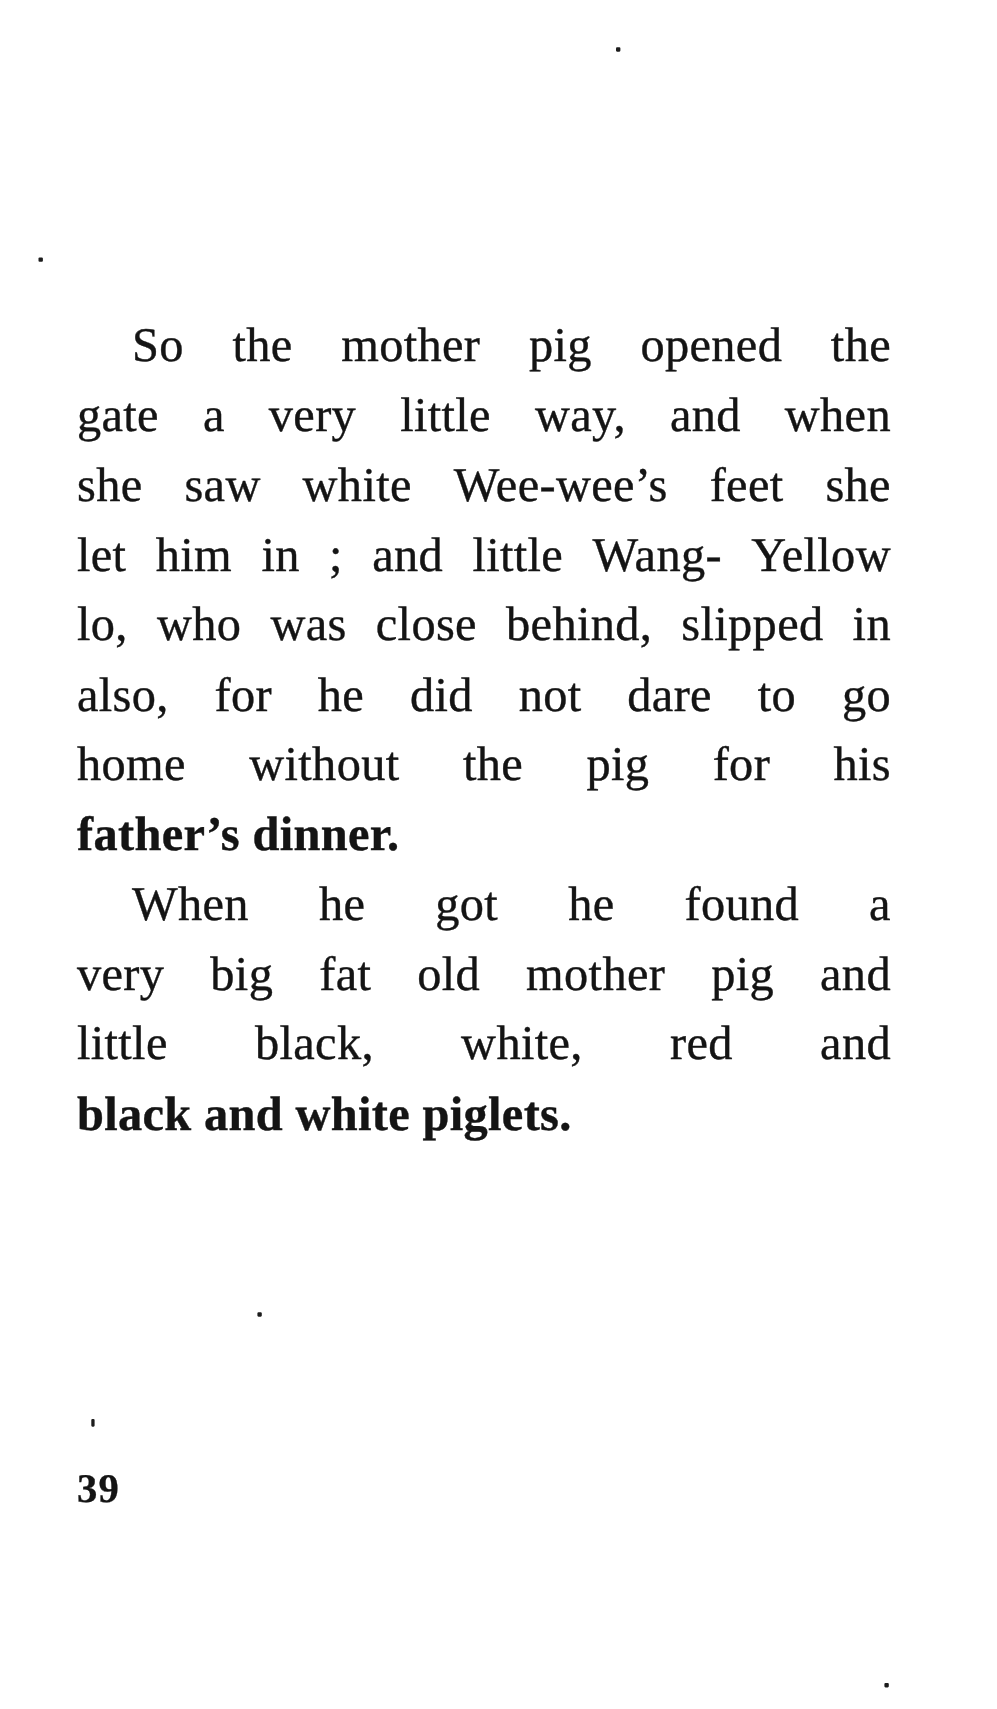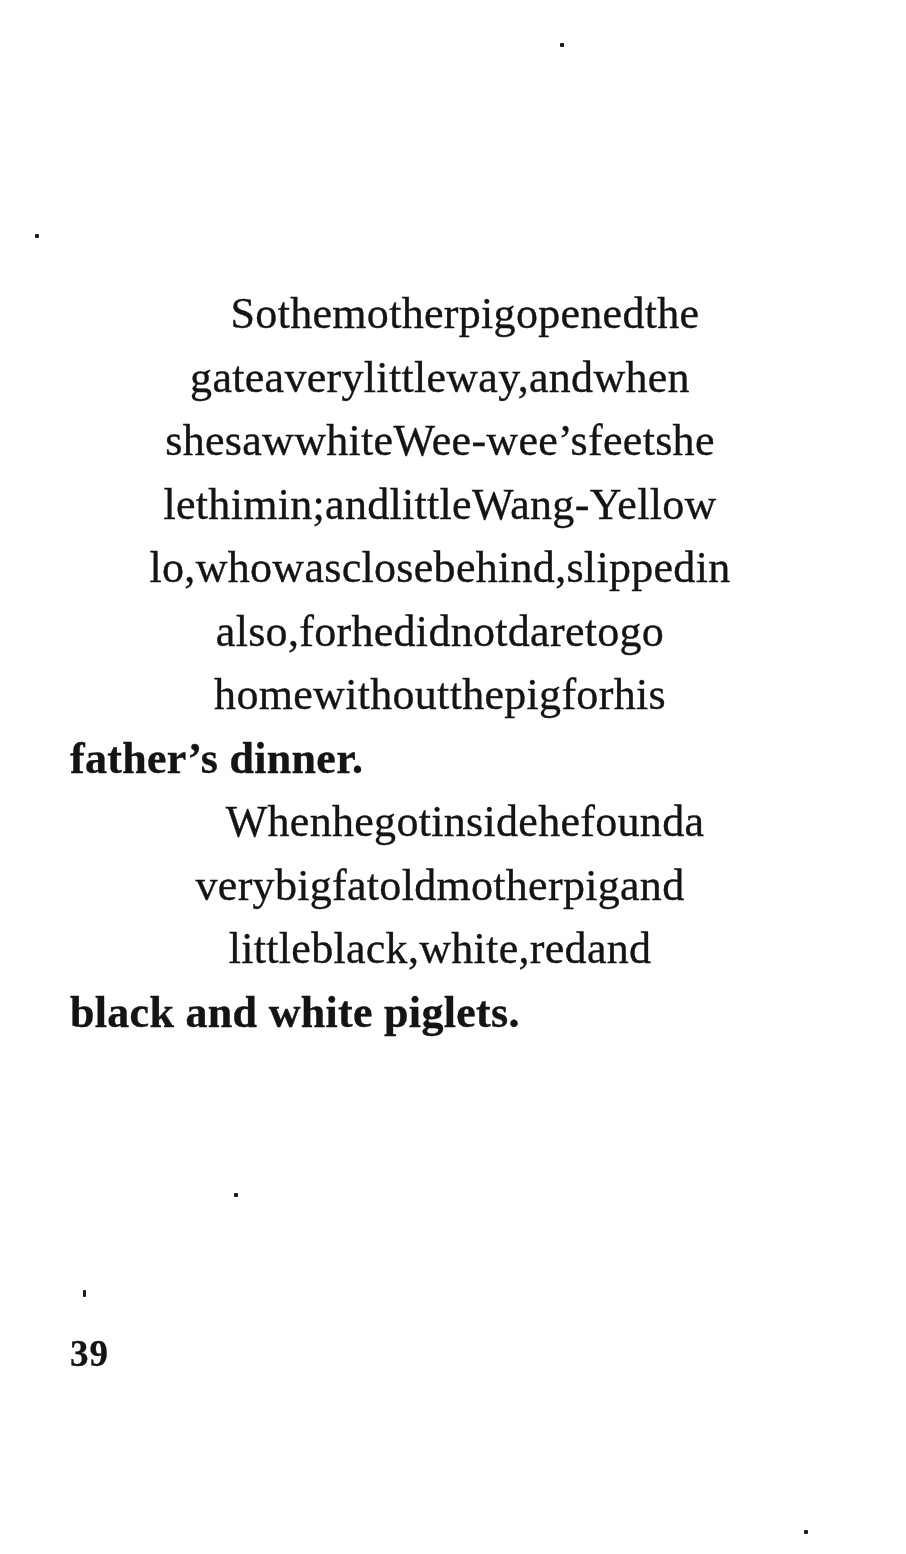--- a/index.html
+++ b/index.html
@@ -21,21 +21,21 @@
     background: #ffffff;
   }
   .text-block {
     position: absolute;
     left: 70px;
     top: 282px;
     width: 740px;
   }
   .line {
     display: flex;
-    justify-content: center;
+    justify-content: space-between;
     height: 63.5px;
     line-height: 63.5px;
     font-size: 44px;
     letter-spacing: 0.3px;
     -webkit-text-stroke: 0.35px #141414;
     white-space: pre;
   }
   .line.indent {
     padding-left: 50px;
   }
@@ -76,21 +76,21 @@
 <div class="page">
   <div class="text-block">
       <div class="line indent"><span class="word">So</span><span class="word">the</span><span class="word">mother</span><span class="word">pig</span><span class="word">opened</span><span class="word">the</span></div>
       <div class="line"><span class="word">gate</span><span class="word">a</span><span class="word">very</span><span class="word">little</span><span class="word">way,</span><span class="word">and</span><span class="word">when</span></div>
       <div class="line"><span class="word">she</span><span class="word">saw</span><span class="word">white</span><span class="word">Wee-wee’s</span><span class="word">feet</span><span class="word">she</span></div>
       <div class="line"><span class="word">let</span><span class="word">him</span><span class="word">in</span><span class="word">;</span><span class="word">and</span><span class="word">little</span><span class="word">Wang-</span><span class="word">Yellow</span></div>
       <div class="line"><span class="word">lo,</span><span class="word">who</span><span class="word">was</span><span class="word">close</span><span class="word">behind,</span><span class="word">slipped</span><span class="word">in</span></div>
       <div class="line"><span class="word">also,</span><span class="word">for</span><span class="word">he</span><span class="word">did</span><span class="word">not</span><span class="word">dare</span><span class="word">to</span><span class="word">go</span></div>
       <div class="line"><span class="word">home</span><span class="word">without</span><span class="word">the</span><span class="word">pig</span><span class="word">for</span><span class="word">his</span></div>
       <div class="line last">father’s dinner.</div>
-      <div class="line indent"><span class="word">When</span><span class="word">he</span><span class="word">got</span><span class="word">inside</span><span class="word">he</span><span class="word">found</span><span class="word">a</span></div>
+      <div class="line indent"><span class="word">When</span><span class="word">he</span><span class="word">got</span><span class="word">he</span><span class="word">found</span><span class="word">a</span></div>
       <div class="line"><span class="word">very</span><span class="word">big</span><span class="word">fat</span><span class="word">old</span><span class="word">mother</span><span class="word">pig</span><span class="word">and</span></div>
       <div class="line"><span class="word">little</span><span class="word">black,</span><span class="word">white,</span><span class="word">red</span><span class="word">and</span></div>
       <div class="line last">black and white piglets.</div>
     </div>
   <div class="page-number">39</div>
 <div class="speck" style="left: 560px; top: 43px;"></div>
     <div class="speck" style="left: 35px; top: 234px;"></div>
     <div class="speck" style="left: 234px; top: 1193px;"></div>
     <div class="speck tall" style="left: 83px; top: 1290px;"></div>
     <div class="speck" style="left: 804px; top: 1530px;"></div>

